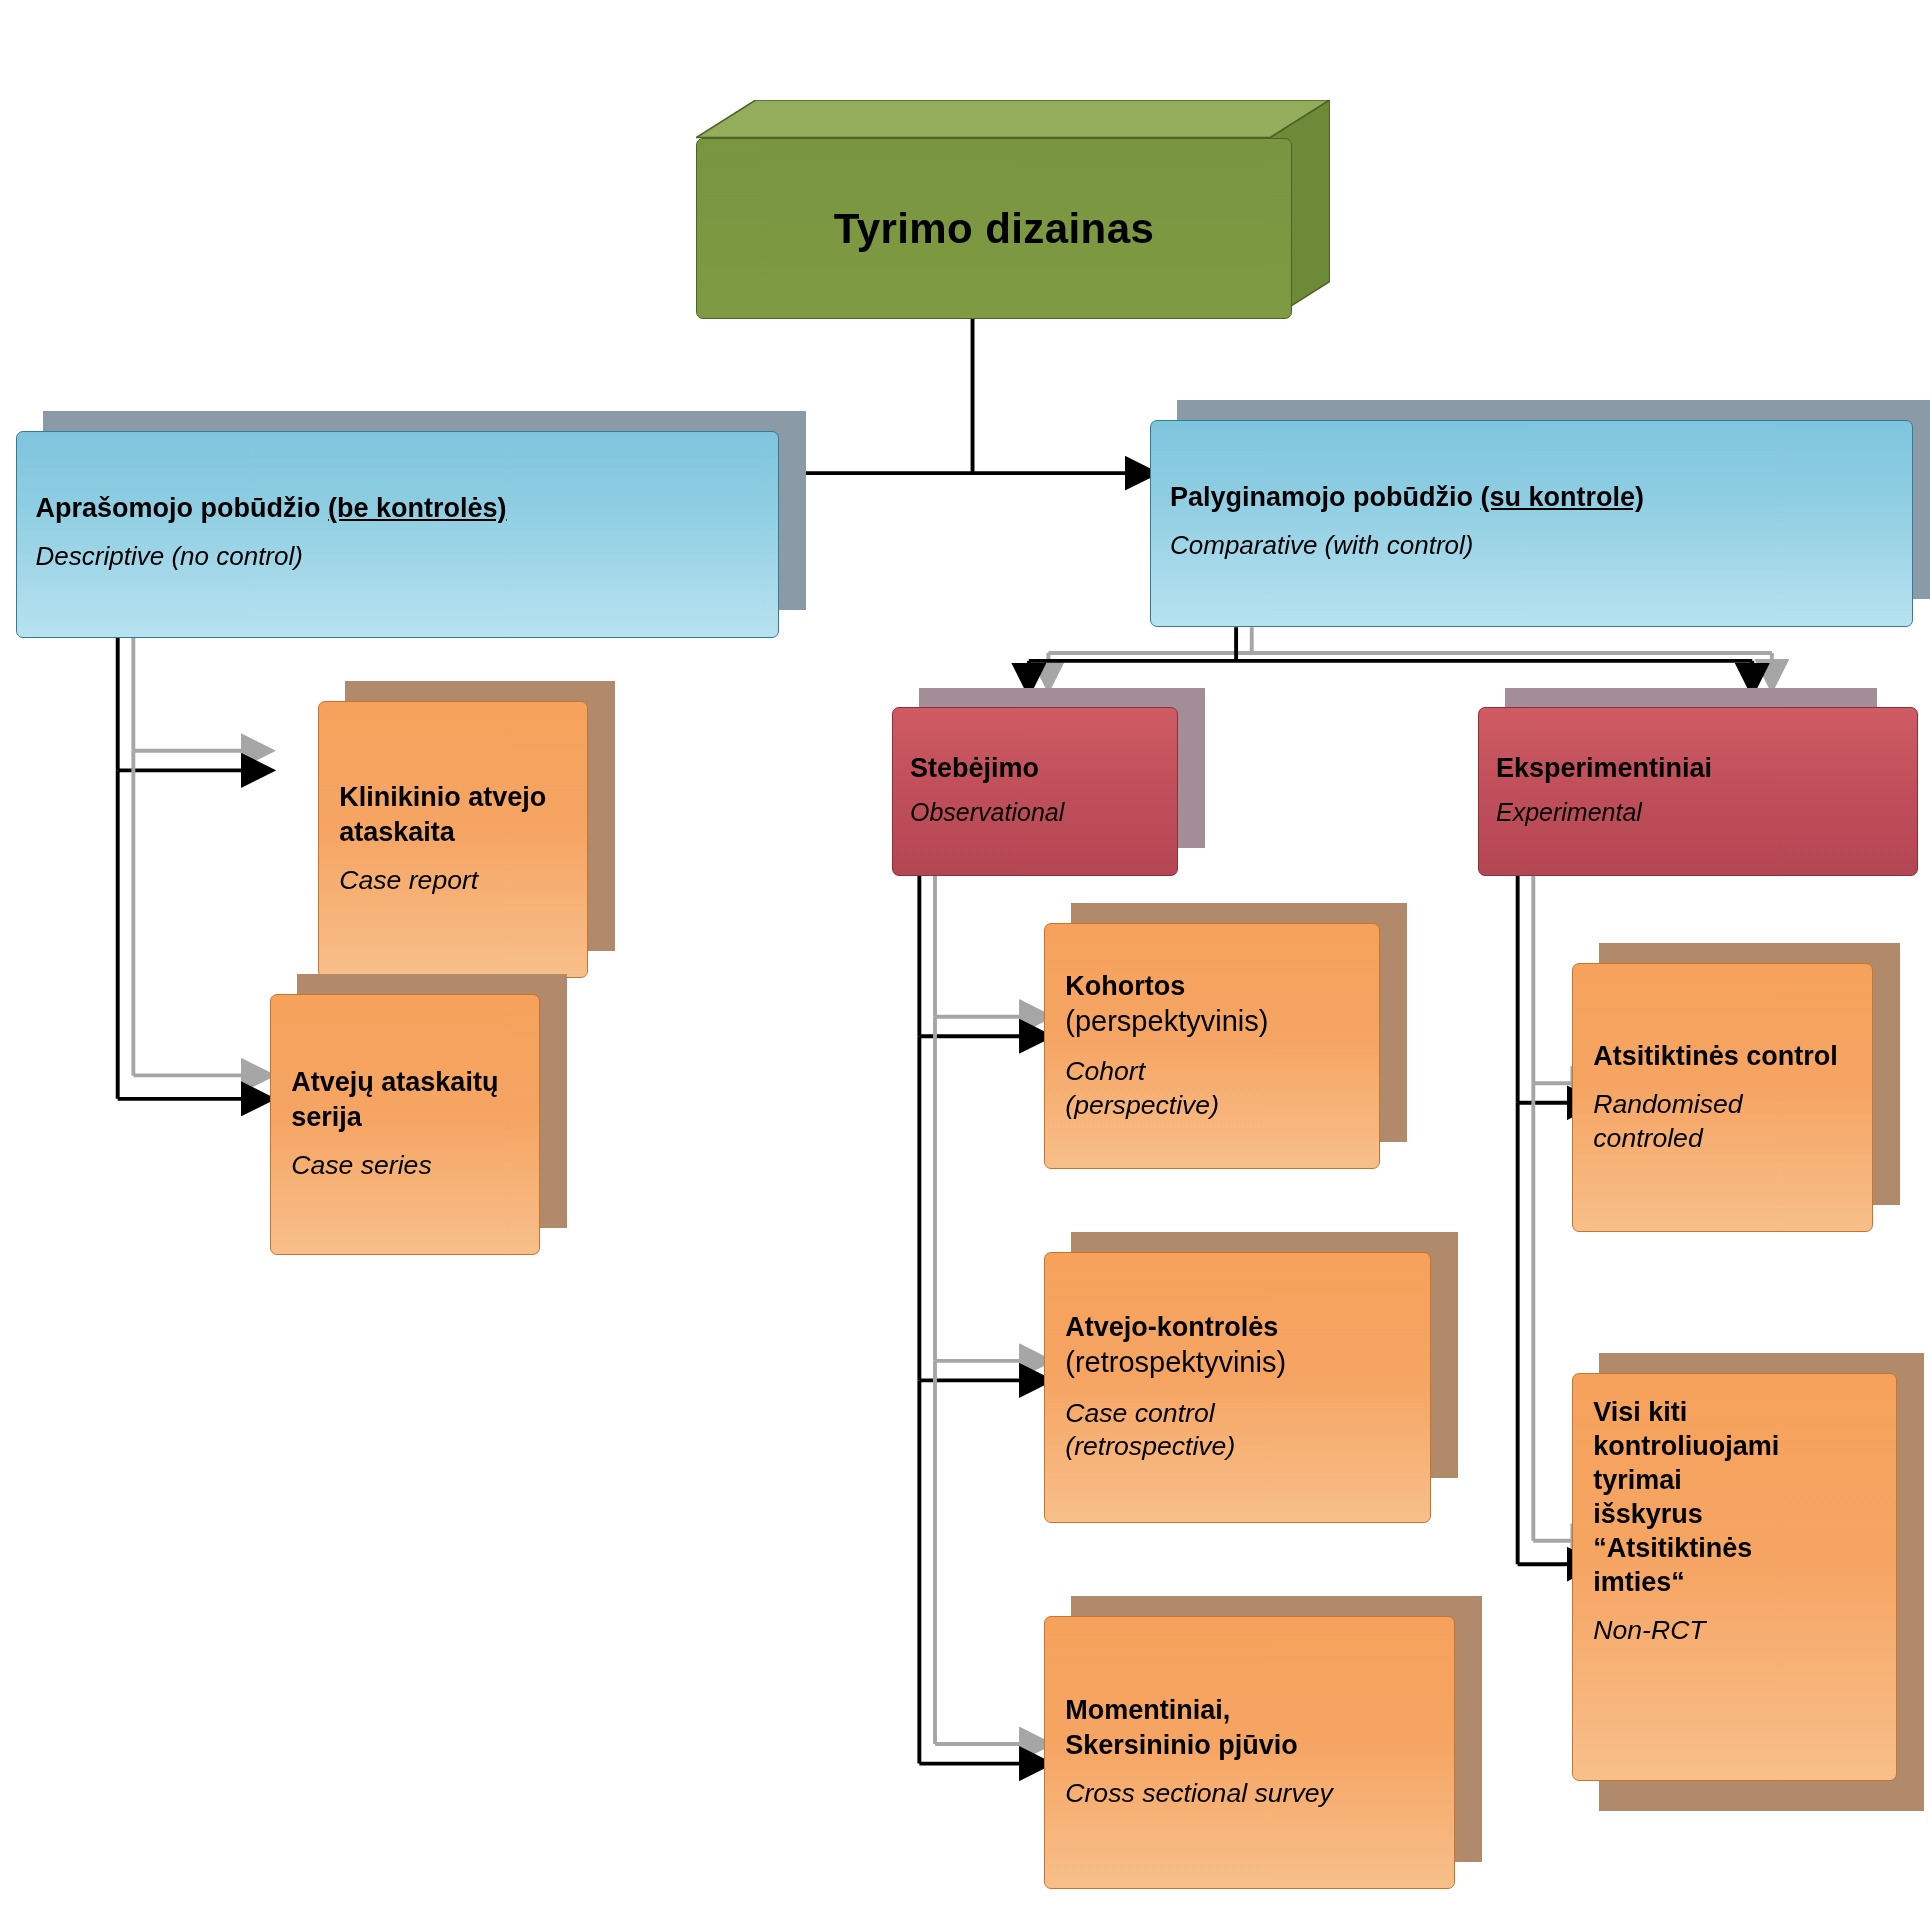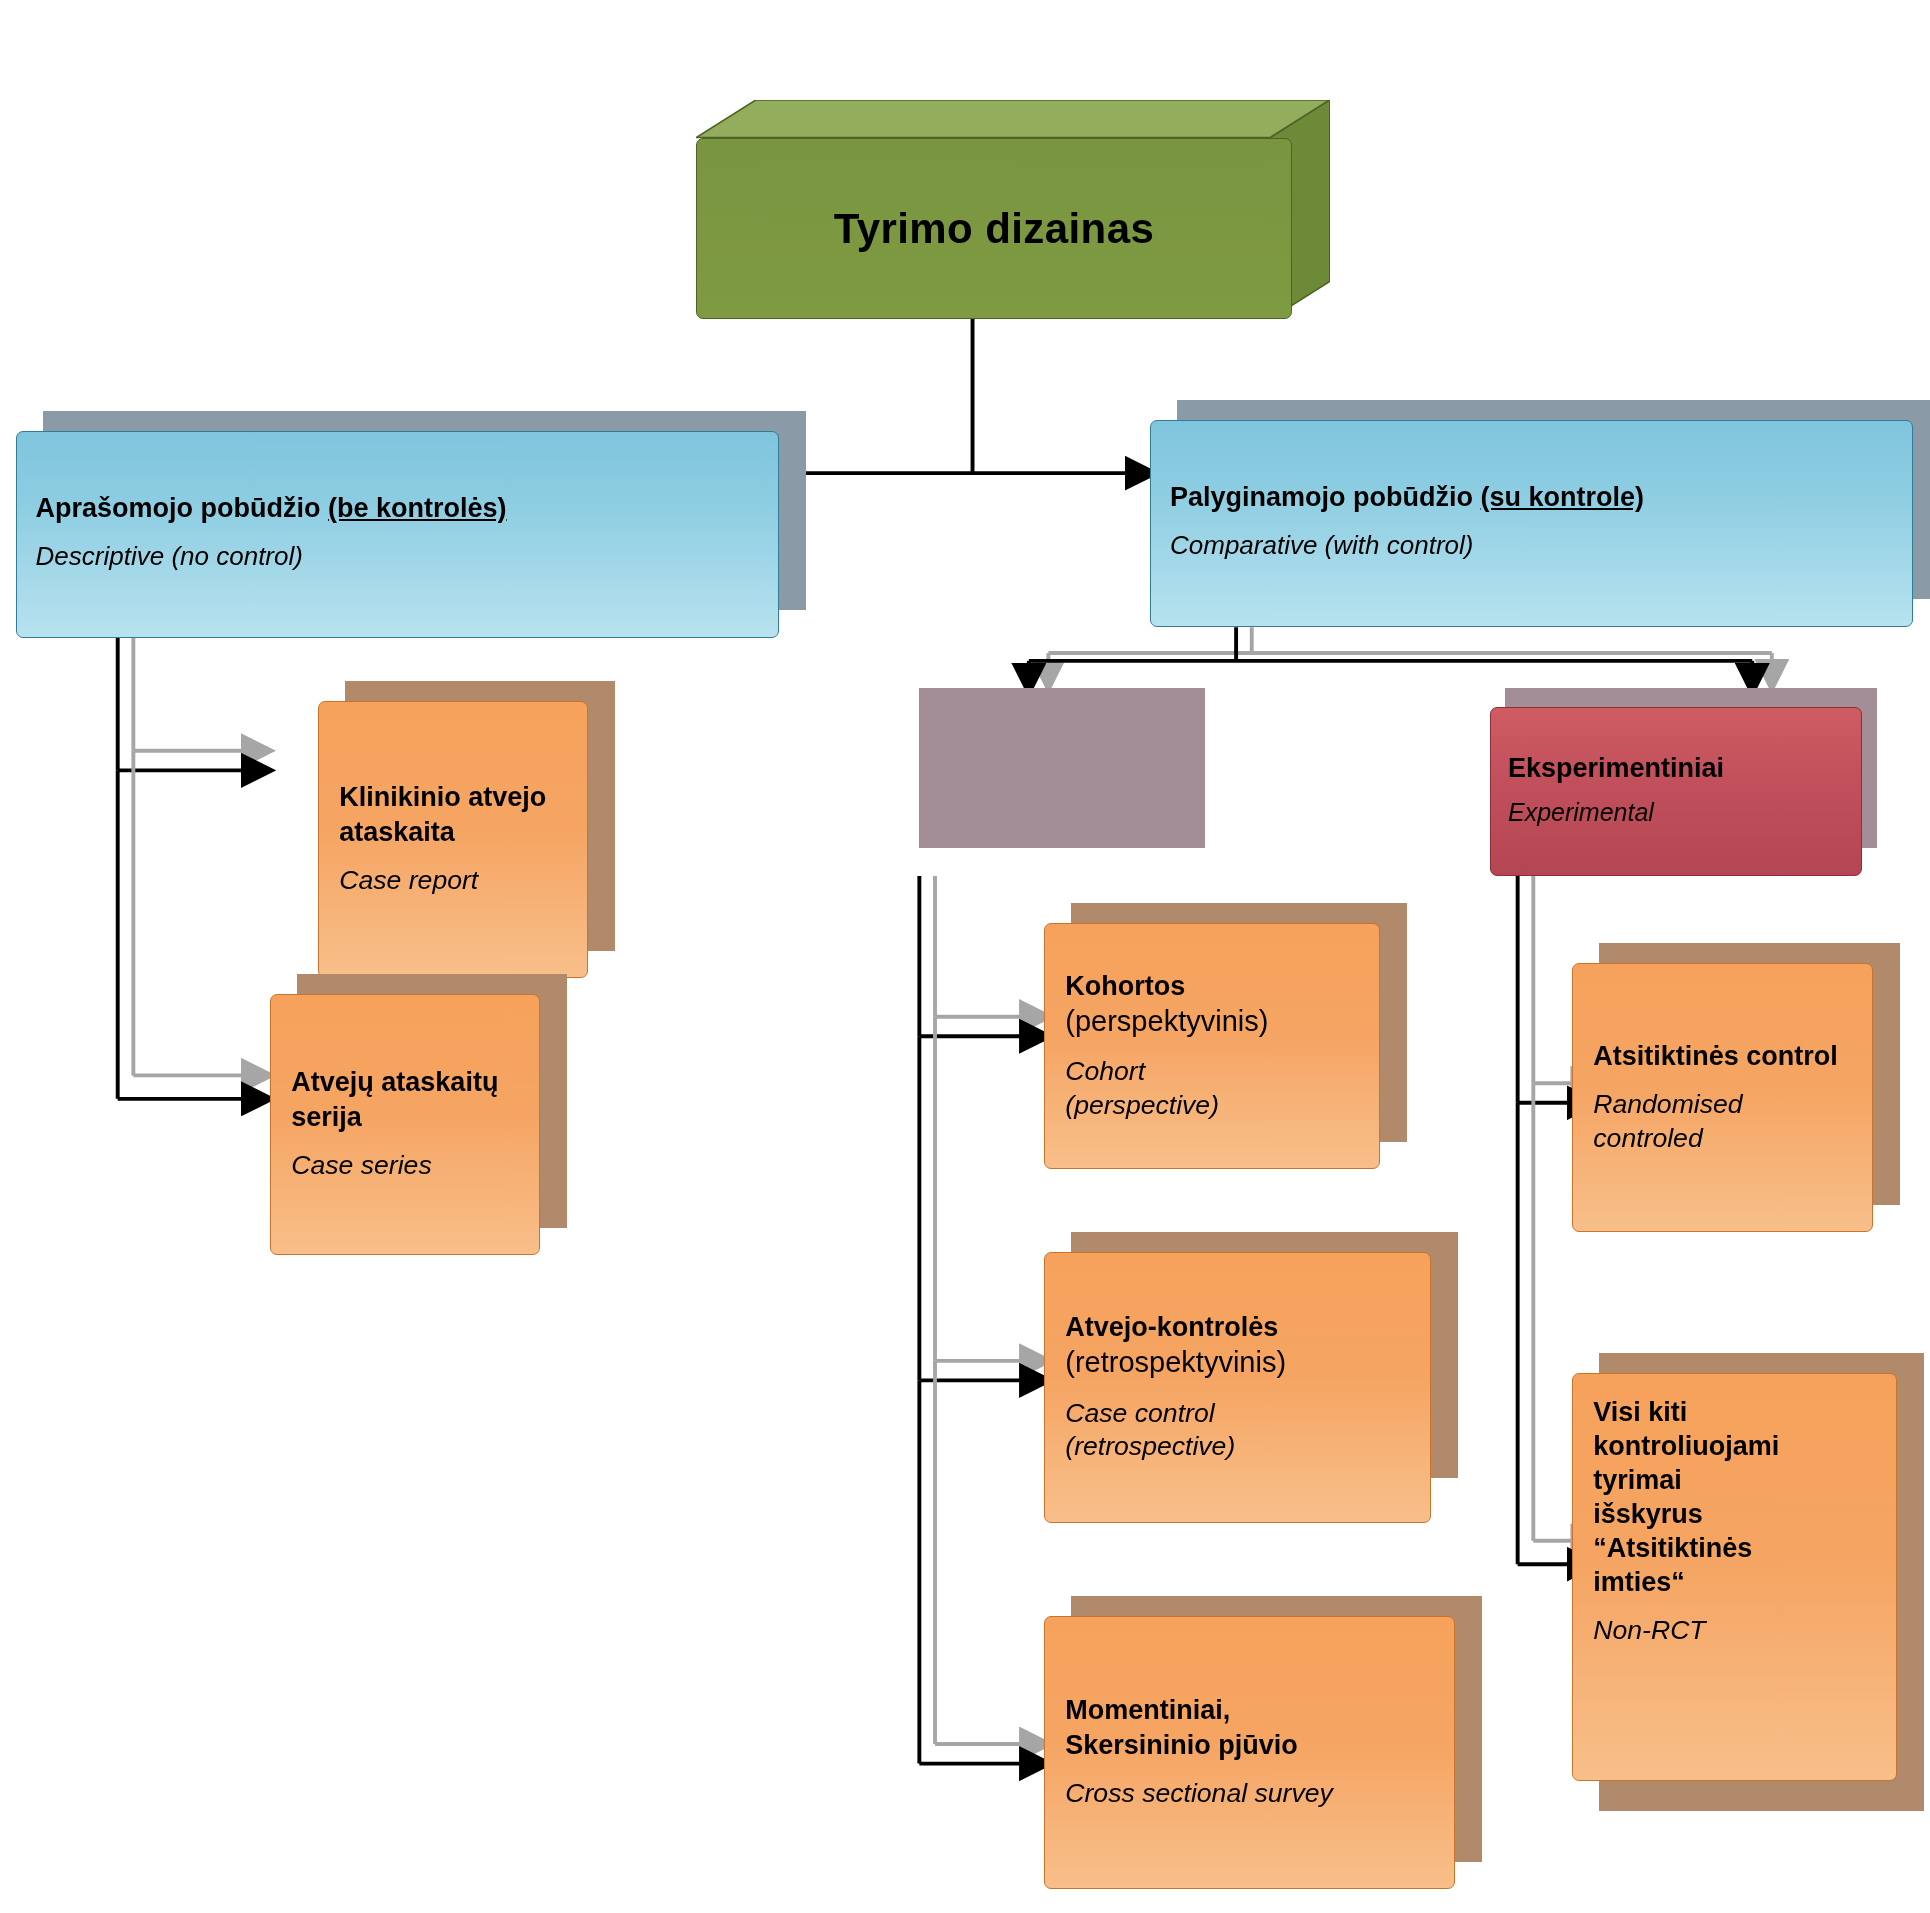--- a/index.html
+++ b/index.html
@@ -108,21 +108,21 @@
   }
   .red-box .title-line { font-size: 27px; }
   .red-box .sub-line   { font-size: 25px; margin-top: 14px; }
 
   #red-obs { left: 892px; top: 688px; width: 313px; height: 188px; }
   #red-obs .shadow { left: 27px; top: 0; width: 286px; height: 160px; }
   #red-obs .face   { left: 0px;  top: 19px; width: 286px; height: 169px; }
 
   #red-exp { left: 1478px; top: 688px; width: 399px; height: 188px; }
   #red-exp .shadow { left: 27px; top: 0; width: 372px; height: 160px; }
-  #red-exp .face   { left: 12px;  top: 19px; width: 372px; height: 169px; }
+  #red-exp .face   { left: 0px;  top: 19px; width: 440px; height: 169px; }
 
   
   .orange-box .shadow { background: #b08a6a; }
   .orange-box .face {
     background: linear-gradient(to bottom, #f6a25c 0%, #f5a462 45%, #f8bf8a 100%);
     border: 1.6px solid #c8742c;
     padding: 12.5px 19px 14px 20.3px;
   }
   .orange-box .title-line { font-size: 27px; line-height: 1.26; }
   .orange-box .plain-line { font-size: 29px; line-height: 1.26; }
@@ -246,20 +246,24 @@
     <div class="face">
       <div class="title-line">
         <span>Palyginamojo pobūdžio </span><span class="underline">(su kontrole)</span>
       </div>
       <div class="sub-line">Comparative (with control)</div>
     </div>
   </div>
 
   <div class="box red-box" id="red-obs">
     <div class="shadow"></div>
+    <div class="face">
+      <div class="title-line">Stebėjimo</div>
+      <div class="sub-line">Observational</div>
+    </div>
   </div>
 
   <div class="box red-box" id="red-exp">
     <div class="shadow"></div>
     <div class="face">
       <div class="title-line">Eksperimentiniai</div>
       <div class="sub-line">Experimental</div>
     </div>
   </div>
 

